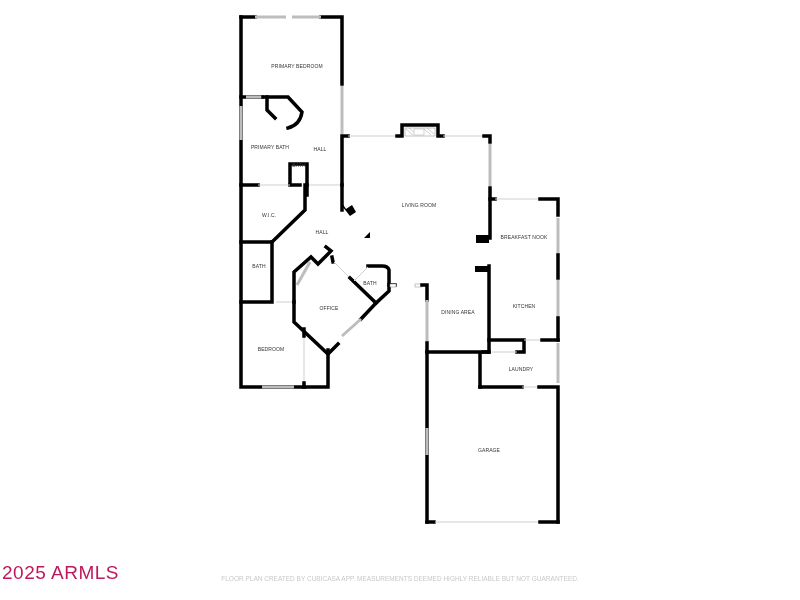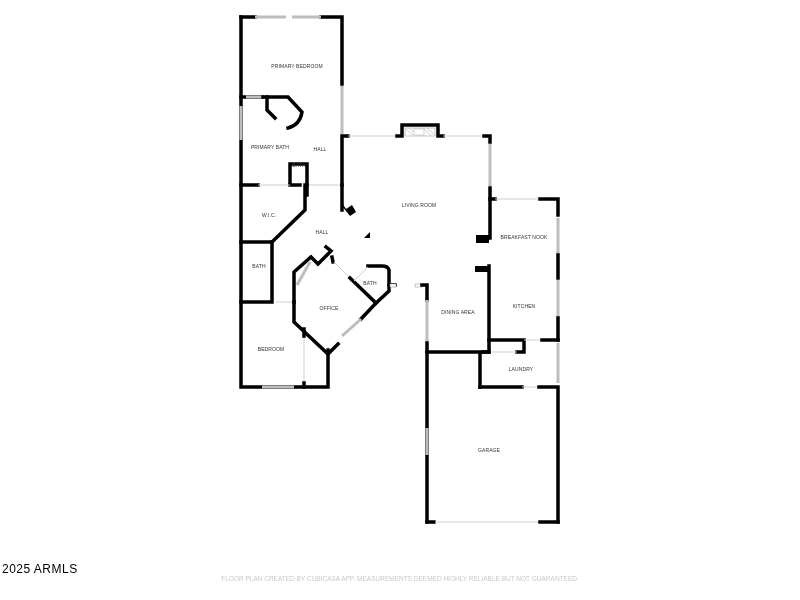--- a/index.html
+++ b/index.html
@@ -3,21 +3,21 @@
 <meta charset="utf-8">
 <style>
   html, body { margin: 0; padding: 0; background: #ffffff; }
   body { width: 800px; height: 600px; position: relative; overflow: hidden; font-family: "Liberation Sans", sans-serif; }
   #plan { position: absolute; left: 0; top: 0; width: 800px; height: 600px; }
   .wall { stroke: #000; stroke-width: 3.5; fill: none; stroke-linecap: square; }
   .thin { stroke: #cfcfcf; stroke-width: 1; fill: none; }
   .win { stroke: #bdbdbd; stroke-width: 3; fill: none; }
   .solid { fill: #000; }
   .room-label { font-family: "Liberation Sans", sans-serif; font-size: 5px; fill: #333; letter-spacing: 0.1px; }
-  .watermark { position: absolute; left: 2px; top: 562px; font-size: 12px; color: #000000; font-family: "Liberation Sans", sans-serif; letter-spacing: 0.5px; }
+  .watermark { position: absolute; left: 2px; top: 562px; font-size: 19px; color: #be185d; font-family: "Liberation Sans", sans-serif; letter-spacing: 0.5px; }
   .disclaimer { position: absolute; left: 0; width: 800px; top: 575px; text-align: center; font-size: 6.5px; color: #c8c8c8; font-family: "Liberation Sans", sans-serif; }
 </style>
 </head>
 <body>
 
 <svg id="plan" viewBox="0 0 800 600" xmlns="http://www.w3.org/2000/svg">
   <g>
 
     <path class="wall" d="M241,17 L241,387 L328,387 L328,350"></path>
     <path class="wall" d="M241,17 L255,17 M289,17 M321,17 L342,17 L342,84"></path>

